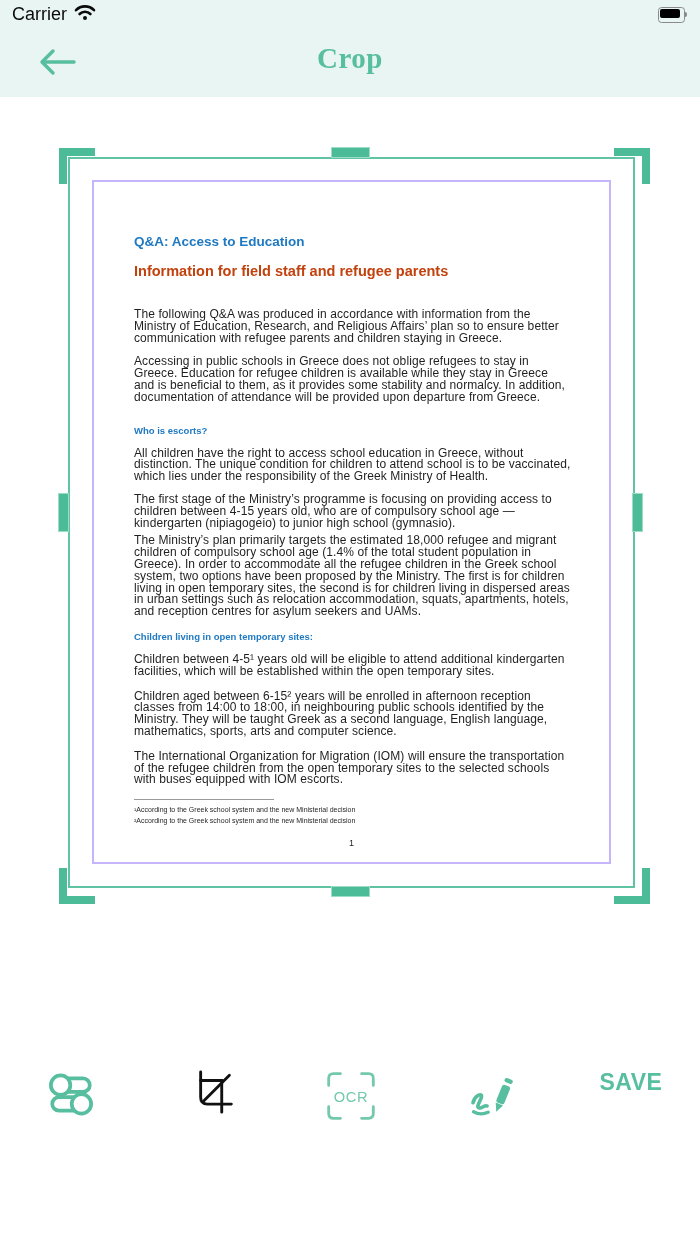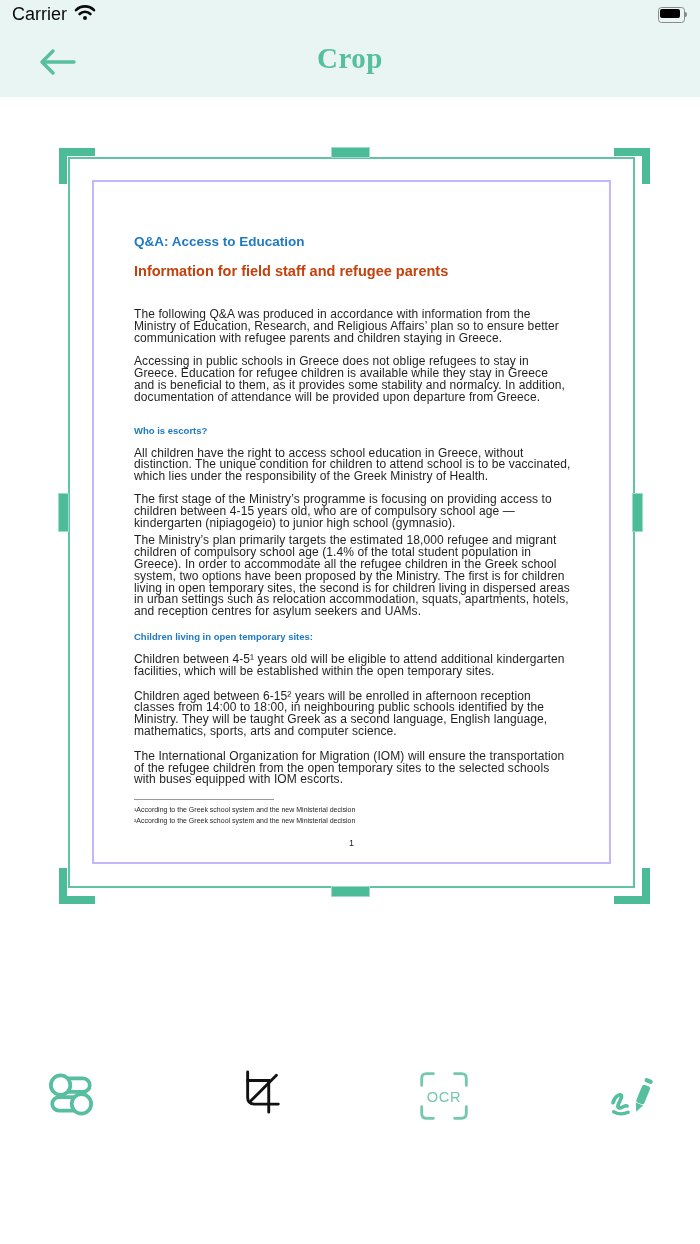--- a/index.html
+++ b/index.html
@@ -170,15 +170,18 @@
           <path d="M8.5 38 q6 3.5 13 0.5" fill="none" stroke="#57BE9F" stroke-width="3" stroke-linecap="round"></path>
           <g transform="rotate(22 34 24)">
             <rect x="30.5" y="7.5" width="7.6" height="4" rx="2" fill="#57BE9F"></rect>
             <rect x="30.5" y="14" width="7.6" height="17" rx="2.2" fill="#57BE9F"></rect>
             <path d="M30.8 31.5 h7 l-3.5 7.5 z" fill="#57BE9F"></path>
           </g>
         </svg>
       </span>
     </button>
 
+    <button class="tool">
+      <span class="save-label">SAVE</span>
+    </button>
 
   </div>
 </div>
 
 </body></html>

